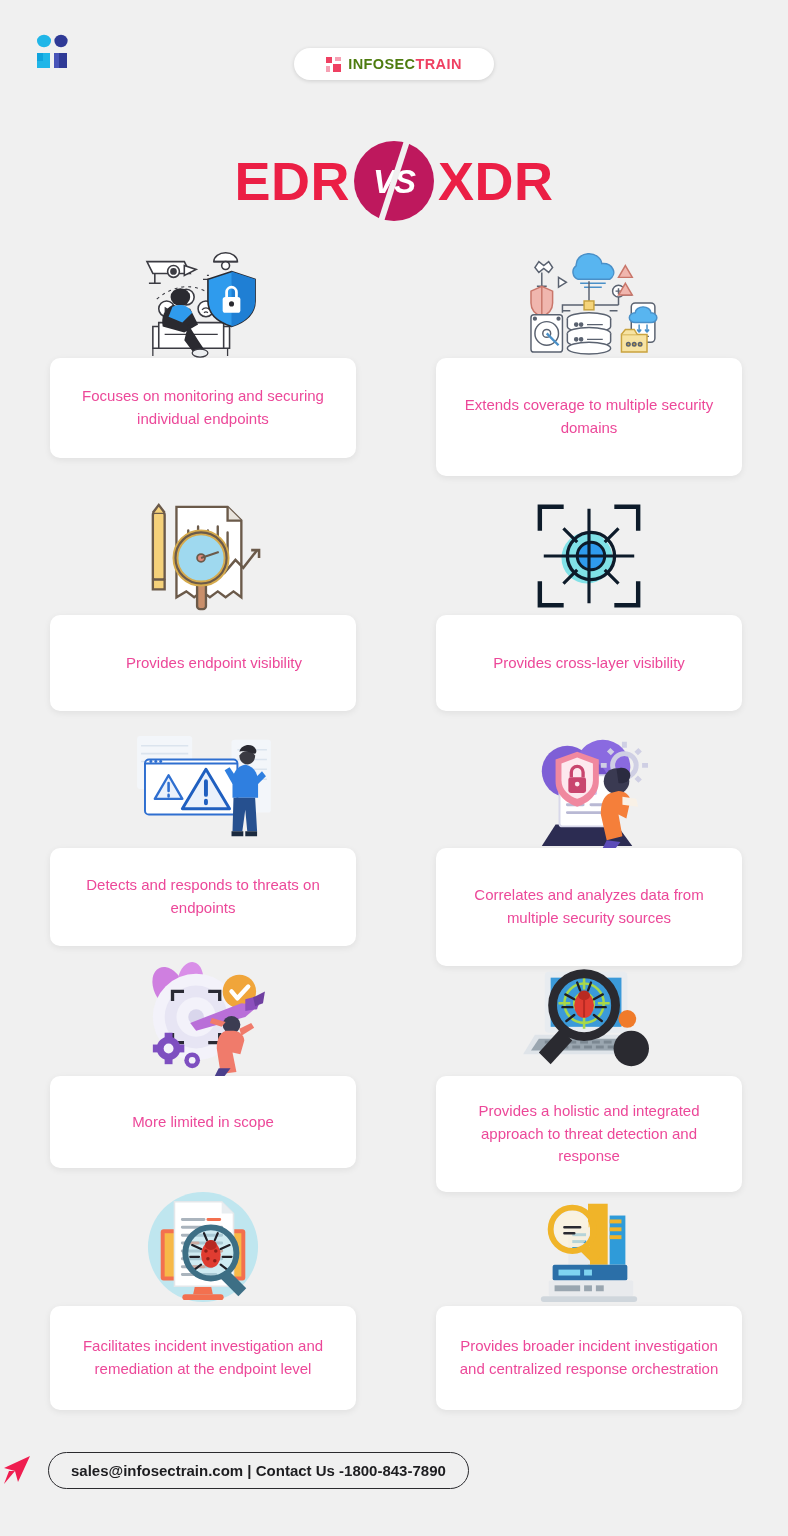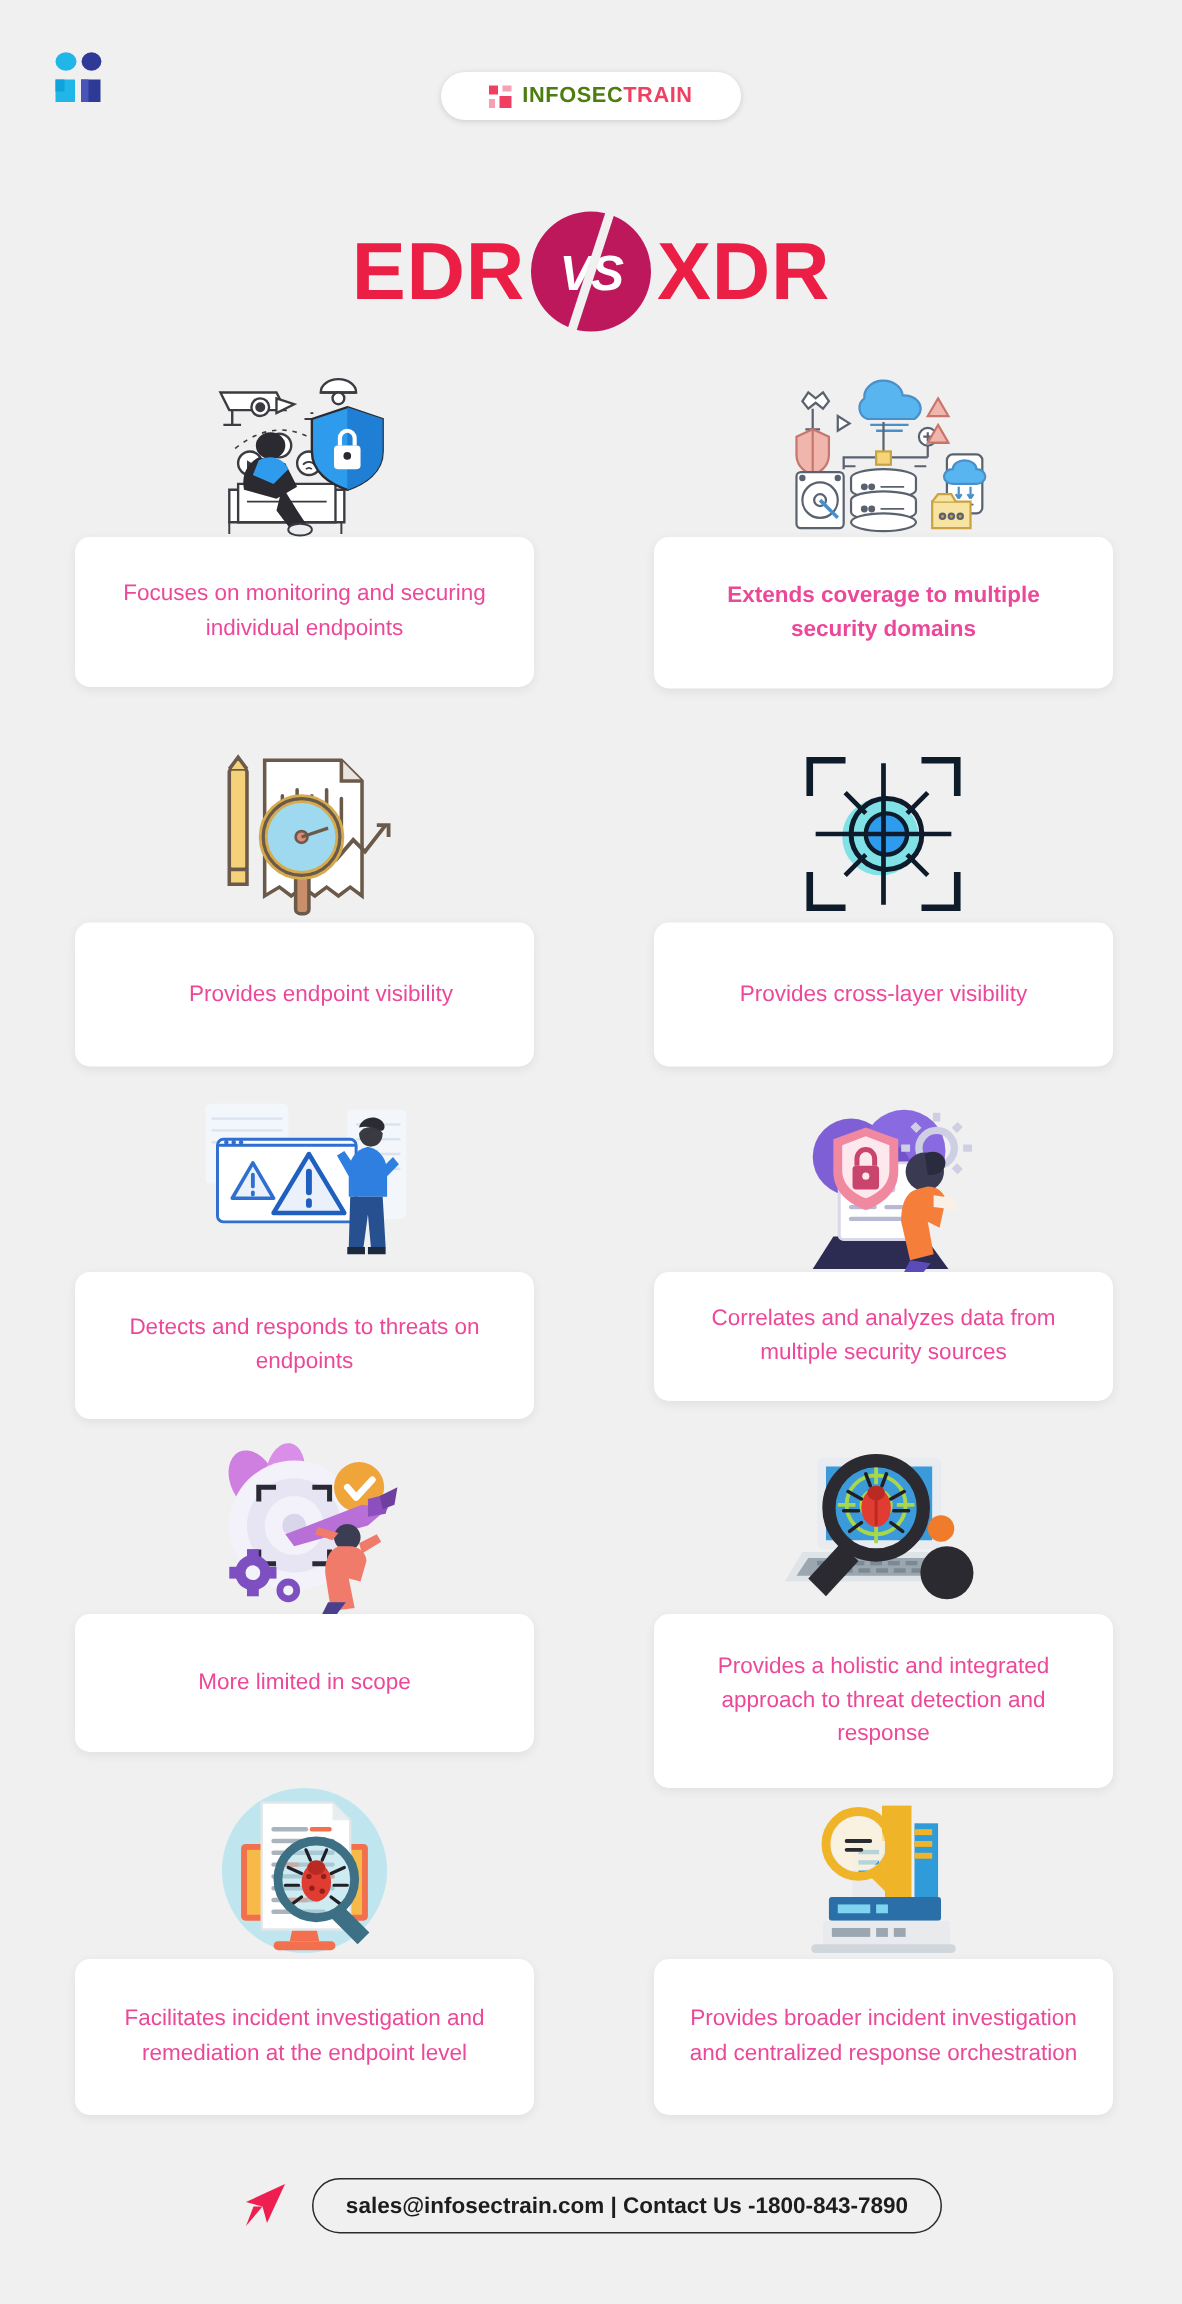--- a/index.html
+++ b/index.html
@@ -56,21 +56,21 @@
   .illus svg { display: block; }
   .card {
     background: #ffffff; border-radius: 10px;
     box-shadow: 0 2px 7px rgba(0,0,0,.07);
     display: flex; align-items: center; justify-content: center;
     padding: 14px 18px; text-align: center;
   }
   .card p { font-size: 15px; line-height: 1.52; color: #ec4899; }
 
   
-  .footer { position: absolute; left: 0; top: 1452px; width: 788px; display: flex; align-items: center; justify-content: center; gap: 14px; }
+  .footer { position: absolute; left: 0; top: 1452px; width: 788px; display: flex; align-items: center; justify-content: flex-start; gap: 14px; }
   .cursor-icon { width: 34px; height: 34px; flex: 0 0 auto; }
   .contact-pill {
     border: 1.6px solid #2a2a2e; border-radius: 22px;
     padding: 9px 22px; font-size: 15px; font-weight: bold; color: #1d1d20;
     white-space: nowrap; background: transparent;
   }
 </style>
 </head>
 <body>
 
@@ -190,21 +190,21 @@
           <path d="M126 86v8M126 94l-2-3M126 94l2-3M134 86v8M134 94l-2-3M134 94l2-3" stroke="#4a90c8"></path>
           <path d="M108 96h26v18h-26z" fill="#f7e3a2" stroke="#c9a33f"></path>
           <path d="M108 96l4-5h9l3 5" fill="#f7e3a2" stroke="#c9a33f"></path>
           <circle cx="115" cy="106" r="1.8" fill="#c9a33f"></circle>
             <circle cx="121" cy="106" r="1.8" fill="#c9a33f"></circle>
             <circle cx="127" cy="106" r="1.8" fill="#c9a33f"></circle>
           <path d="M48 72h8M96 72h8" stroke-width="1.4"></path>
         </g>
       </svg>
     </div>
-    <div class="card" style="height:101px;font-weight:bold;">
+    <div class="card" style="height:118px;">
       <p>Extends coverage to multiple security domains</p>
     </div>
   </div>
 
   <div class="col-l" style="top:497px;">
     <div class="illus">
       <svg viewBox="0 0 150 120" width="150" height="118">
         <path d="M48 10h52l14 14v78l-8-6-8 6-8-6-8 6-8-6-8 6-8-6-10 6z" fill="#fff" stroke="#6b5a4a" stroke-width="2.4"></path>
         <path d="M100 10v14h14" fill="#e9e4dd" stroke="#6b5a4a" stroke-width="2.4"></path>
         <g stroke="#6b5a4a" stroke-width="2.4" stroke-linecap="round">
@@ -310,21 +310,21 @@
         <circle cx="58" cy="55" r="2.4" fill="#fde8ee"></circle>
         <g>
           <circle cx="98" cy="52" r="13" fill="#3a3a52"></circle>
           <path d="M98 40c6-4 14 0 14 6s-6 9-12 8z" fill="#2b2b40"></path>
           <path d="M92 64c-8 3-10 12-10 22l6 26 16-4-4-22 8 4 4-18c0-6-6-10-12-10z" fill="#f57f3a"></path>
           <path d="M104 68l14 2 2 8-16-2z" fill="#f9f1e6"></path>
           <path d="M88 112l-6 12h12l8-10z" fill="#5b4bb8"></path>
         </g>
       </svg>
     </div>
-    <div class="card" style="height:86px;">
+    <div class="card" style="height:118px;">
       <p>Correlates and analyzes data from multiple security sources</p>
     </div>
   </div>
 
   <div class="col-l" style="top:958px;">
     <div class="illus">
       <svg viewBox="0 0 150 120" width="150" height="118">
         <ellipse cx="40" cy="30" rx="15" ry="22" fill="#cf7fe0" transform="rotate(-25 40 30)"></ellipse>
         <ellipse cx="62" cy="24" rx="13" ry="20" fill="#d98fe8" transform="rotate(10 62 24)"></ellipse>
         <circle cx="68" cy="60" r="44" fill="#f3f2fa"></circle>

